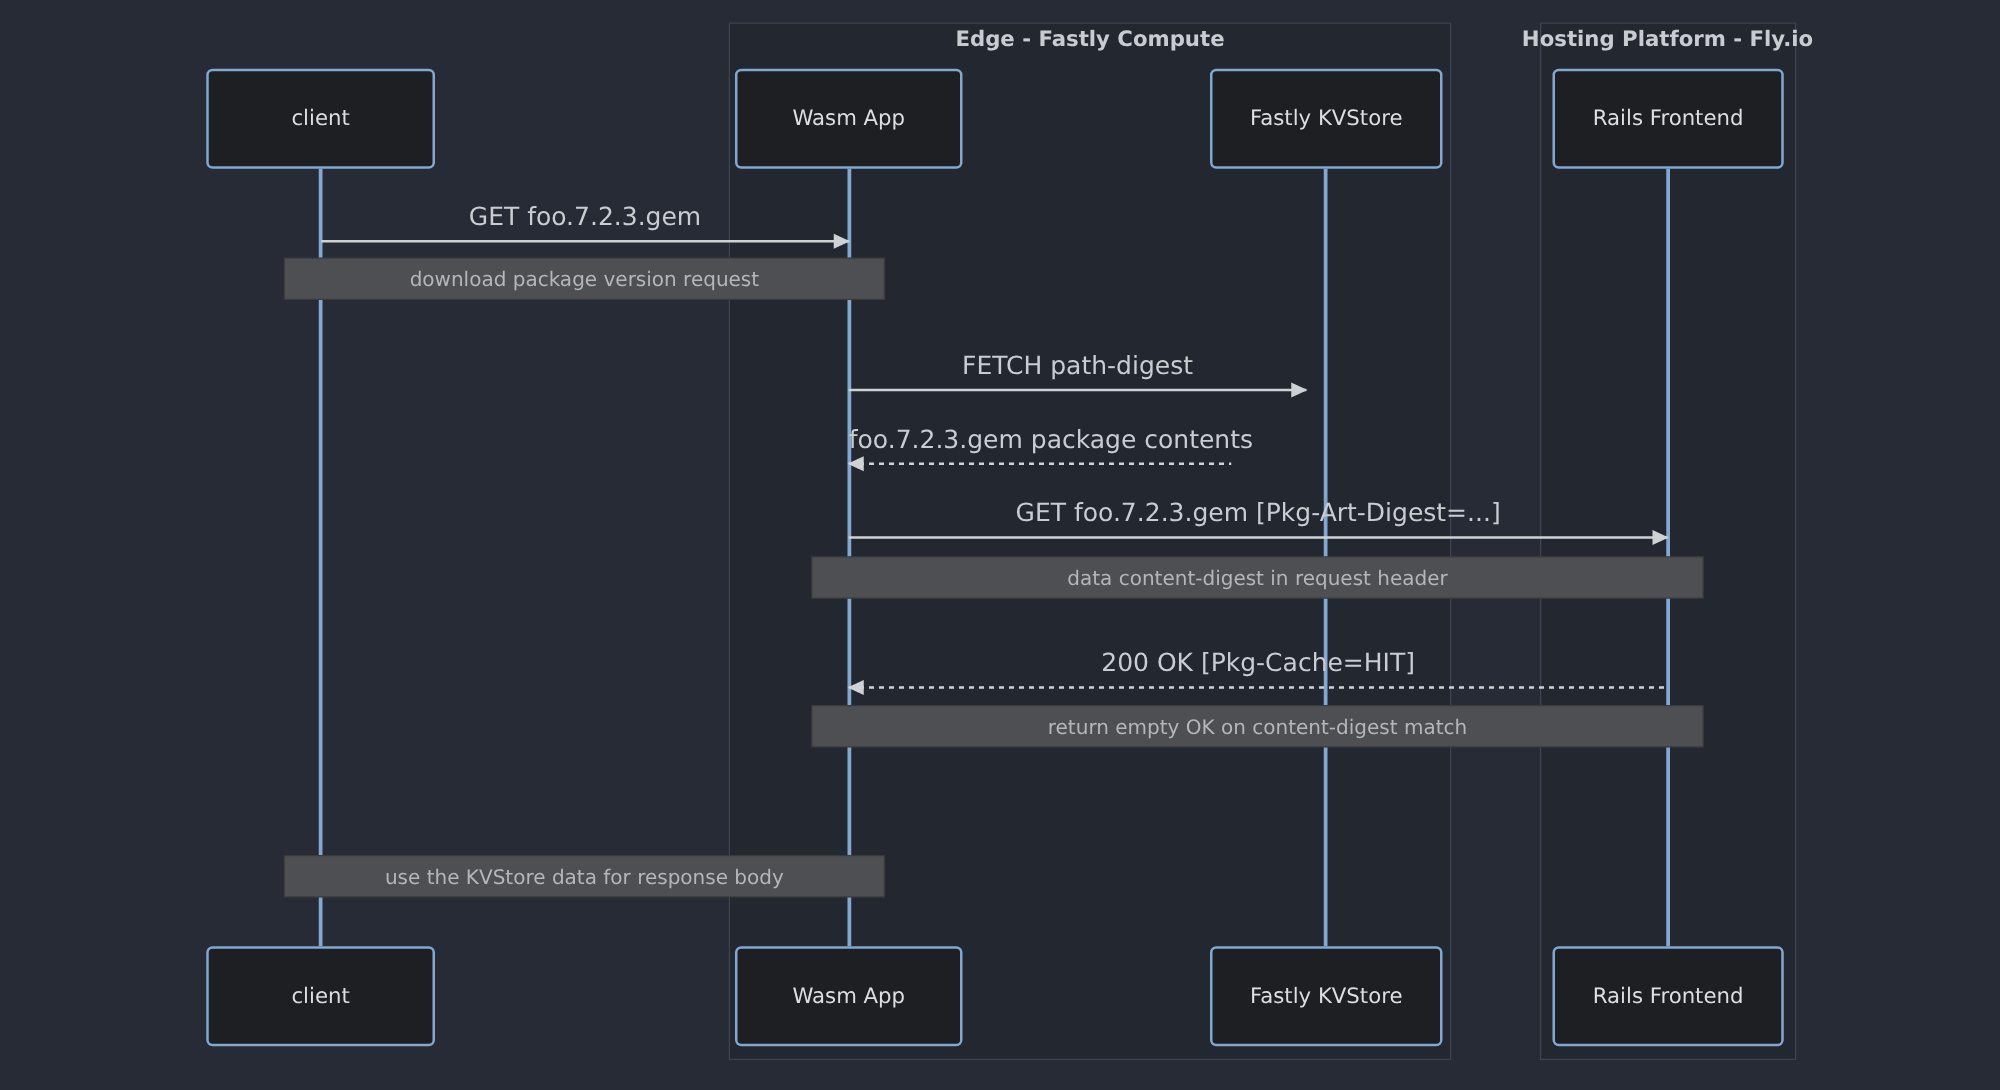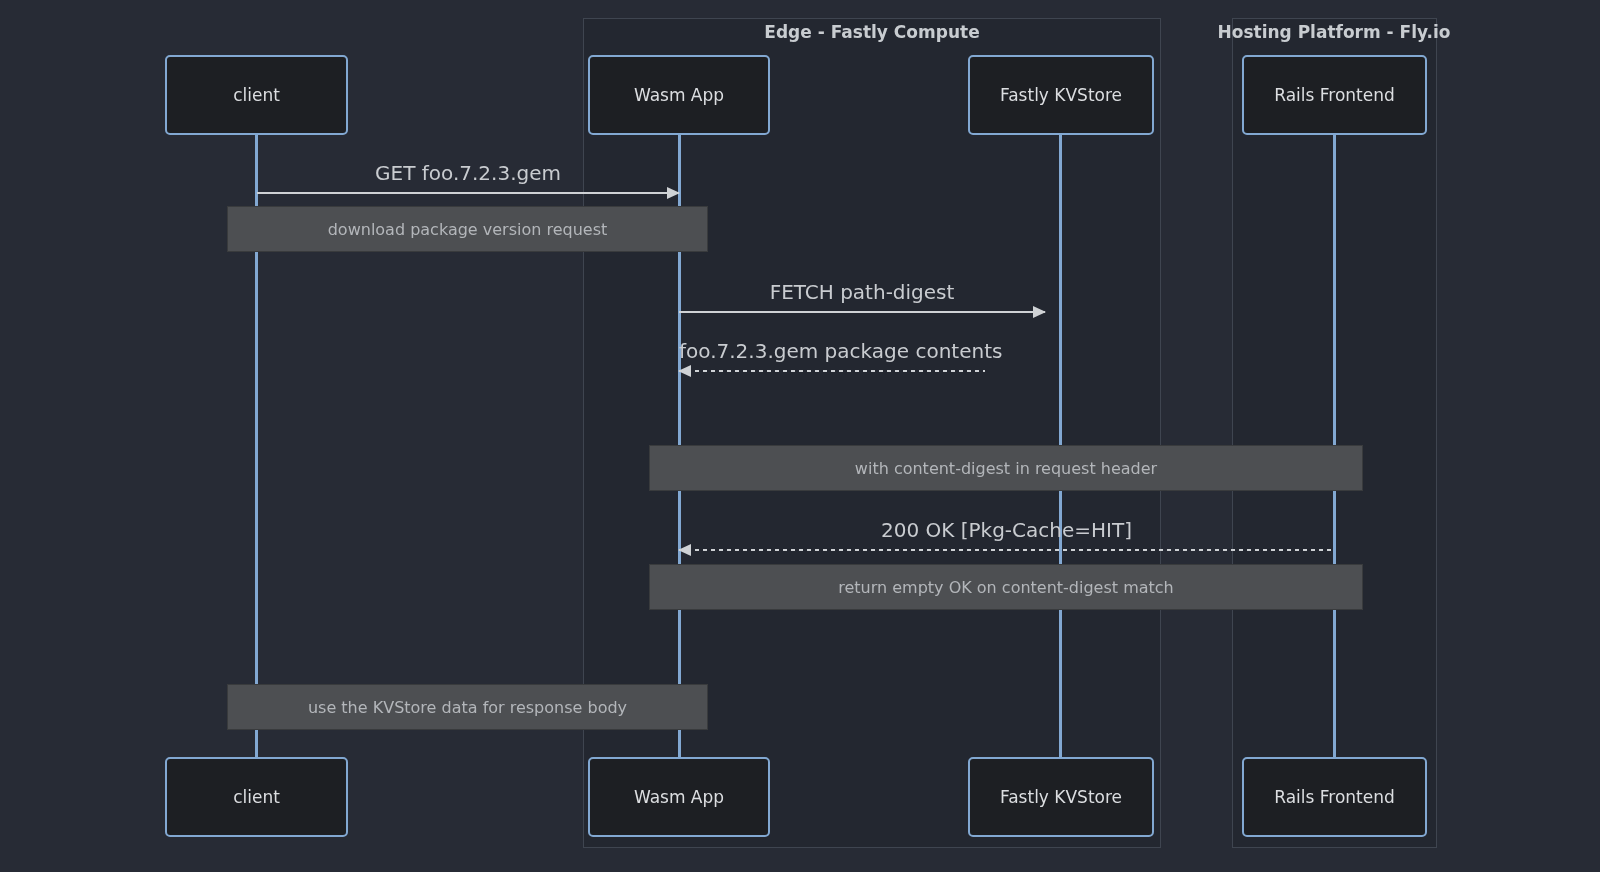--- a/index.html
+++ b/index.html
@@ -31,21 +31,21 @@
     color:var(--group-title);font-size:17px;font-weight:bold;z-index:6;
   }
   .lifeline{position:absolute;width:3px;background:var(--lifeline);z-index:1;}
   .actor{
     position:absolute;height:80px;background:var(--actor-fill);
     border:2px solid var(--actor-border);border-radius:5px;box-sizing:border-box;
     display:flex;align-items:center;justify-content:center;
     color:var(--actor-text);font-size:17px;z-index:5;
   }
   .note{
-    position:absolute;height:46px;background:var(--note-fill);
+    position:absolute;height:34px;background:var(--note-fill);
     border:1px solid rgba(0,0,0,0.25);box-sizing:border-box;
     display:flex;align-items:center;justify-content:center;
     color:var(--note-text);font-size:16px;z-index:3;white-space:nowrap;
   }
   .msg{position:absolute;height:30px;z-index:4;}
   .msg-label{
     position:absolute;left:0;right:0;bottom:9px;text-align:center;
     color:var(--msg-text);font-size:20px;white-space:nowrap;
   }
   .msg-line{position:absolute;top:28px;left:0;right:0;height:2px;}
@@ -96,23 +96,28 @@
     <div class="msg-line solid"></div>
     <div class="arrowhead right"></div>
   </div>
 
   <div class="msg" style="left:679px;top:342px;width:306px;">
     <span class="msg-label">foo.7.2.3.gem package contents</span>
     <div class="msg-line dashed"></div>
     <div class="arrowhead left"></div>
   </div>
 
+  <div class="msg" style="left:679px;top:401px;width:655px;">
+    <span class="msg-label">GET foo.7.2.3.gem [Pkg-Art-Digest=...]</span>
+    <div class="msg-line solid"></div>
+    <div class="arrowhead right"></div>
+  </div>
 
   <div class="note" style="left:649px;top:445px;width:714px;">
-    <span>with content-digest in request header</span>
+    <span>data content-digest in request header</span>
   </div>
 
   <div class="msg" style="left:679px;top:521px;width:655px;">
     <span class="msg-label">200 OK [Pkg-Cache=HIT]</span>
     <div class="msg-line dashed"></div>
     <div class="arrowhead left"></div>
   </div>
 
   <div class="note" style="left:649px;top:564px;width:714px;">
     <span>return empty OK on content-digest match</span>

